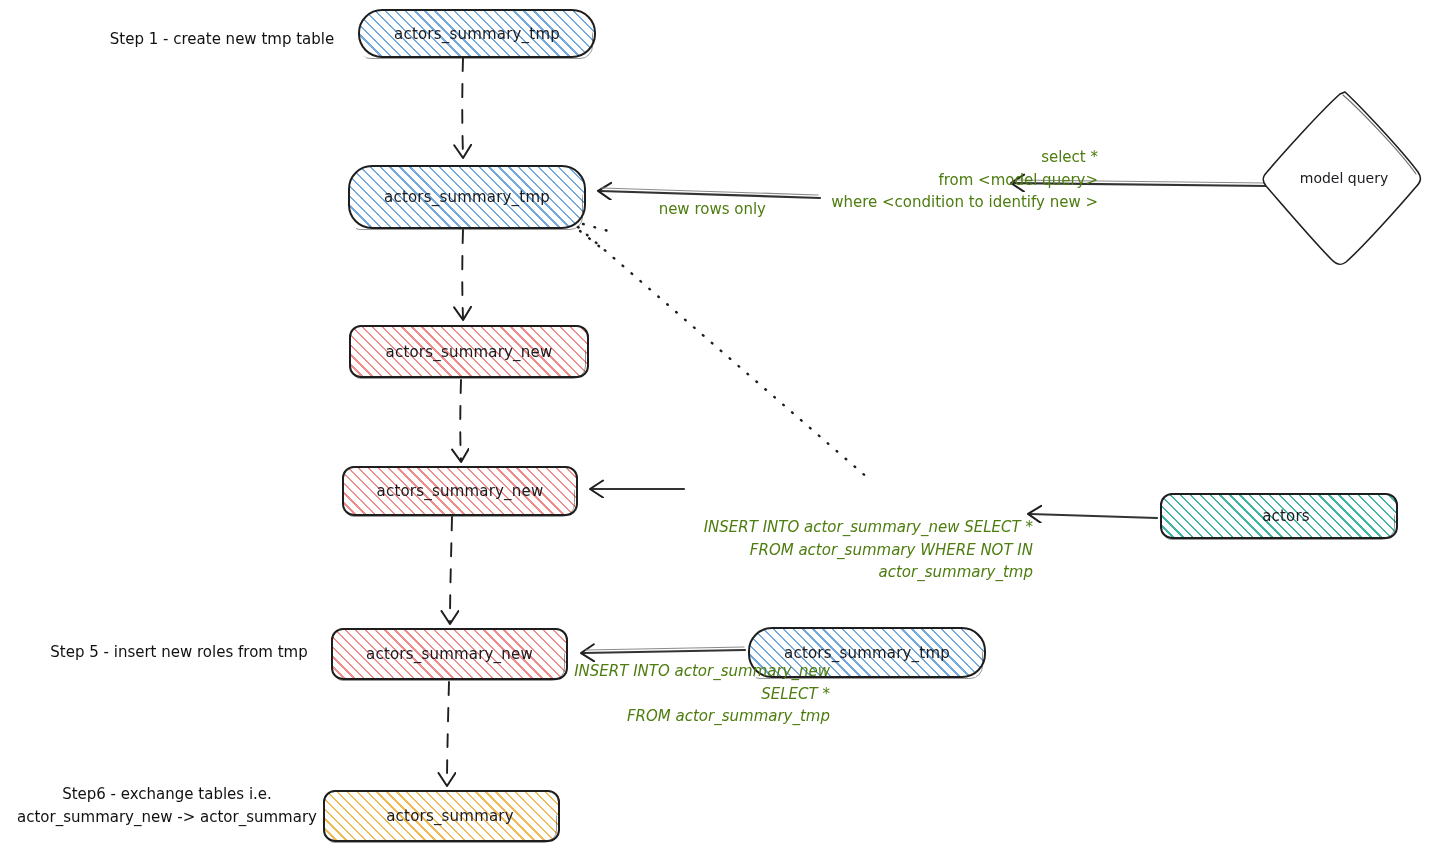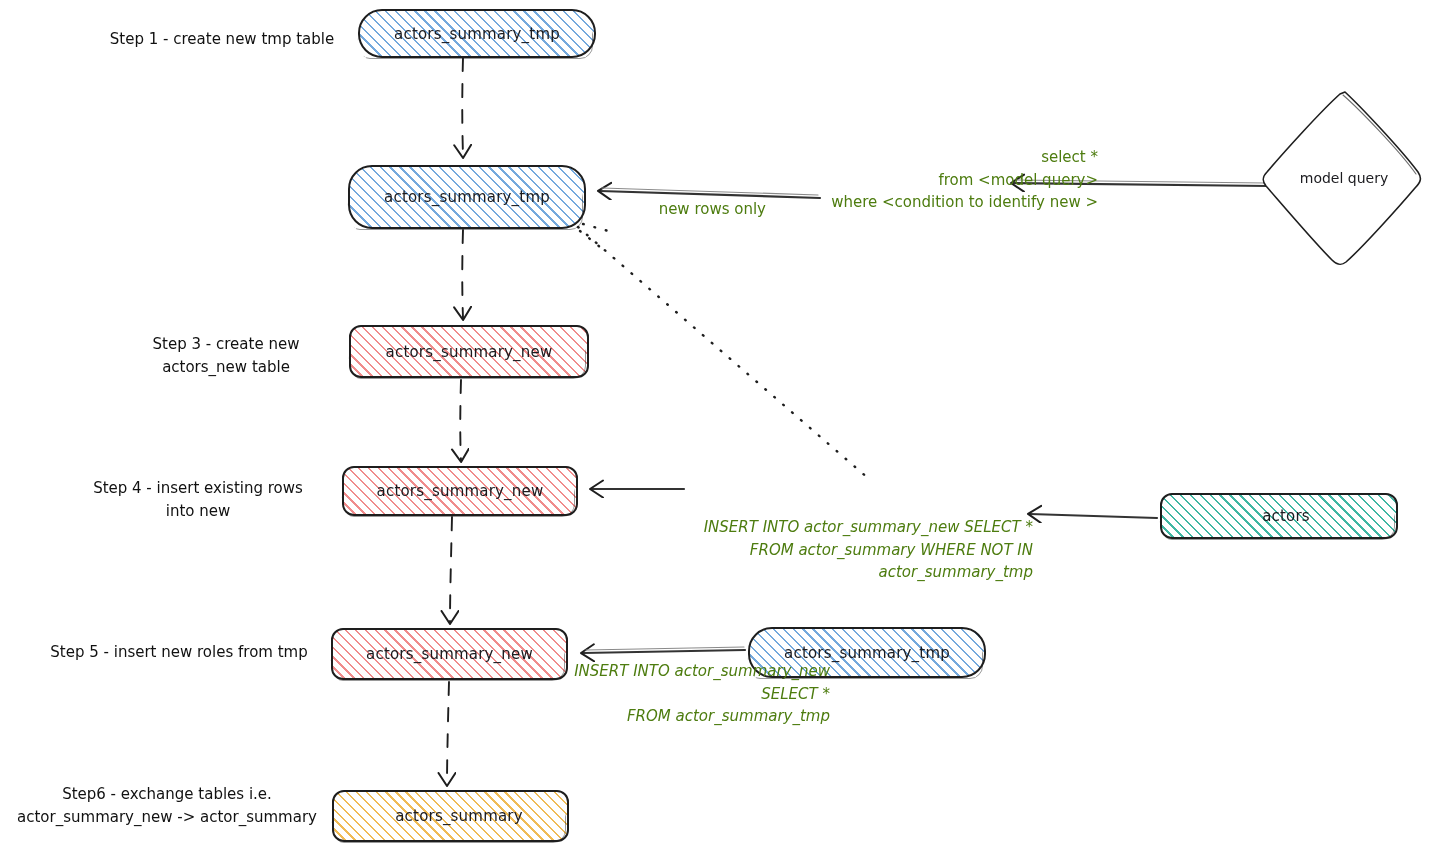--- a/index.html
+++ b/index.html
@@ -125,25 +125,21 @@
                C 1314 242, 1280 202, 1266 186
                C 1262 181, 1262 177, 1267 172
                C 1284 152, 1322 110, 1340 94 Z" fill="#ffffff" stroke="#1e1e1e" stroke-width="1.6" stroke-linejoin="round"></path>
       <path d="M1343 95 C 1358 108, 1399 150, 1416 174" fill="none" stroke="#6f6f6f" stroke-width="1.1" stroke-linecap="round"></path>
     </g>
   </svg>
 
   <div class="steplabel" style="left:92px;top:28px;width:260px;">Step 1 - create new tmp table</div>
 
 
-  <div class="steplabel" style="left:110px;top:333px;width:232px;">Step 3 - create new
-actors_new table</div>
 
-  <div class="steplabel" style="left:62px;top:477px;width:272px;">Step 4 - insert existing rows
-into new</div>
 
   <div class="steplabel" style="left:32px;top:641px;width:294px;">Step 5 - insert new roles from tmp</div>
 
   <div class="steplabel" style="left:8px;top:783px;width:318px;">Step6 - exchange tables i.e.
 actor_summary_new -&gt; actor_summary</div>
 
   <div class="node fill-blue" style="left:358px;top:9px;width:238px;height:49px;">
     <span class="label">actors_summary_tmp</span>
   </div>
 
@@ -156,21 +152,21 @@
   </div>
 
   <div class="node fill-red" style="left:342px;top:466px;width:236px;height:50px;">
     <span class="label">actors_summary_new</span>
   </div>
 
   <div class="node fill-red" style="left:331px;top:628px;width:237px;height:52px;">
     <span class="label">actors_summary_new</span>
   </div>
 
-  <div class="node fill-yellow" style="left:332px;top:790px;width:237px;height:52px;padding-left:17px;">
+  <div class="node fill-yellow" style="left:323px;top:790px;width:237px;height:52px;padding-left:17px;">
     <span class="label">actors_summary</span>
   </div>
 
   <div class="node fill-teal" style="left:1160px;top:493px;width:238px;height:46px;padding-left:14px;">
     <span class="label">actors</span>
   </div>
 
   <div class="node fill-blue" style="left:748px;top:627px;width:238px;height:51px;">
     <span class="label">actors_summary_tmp</span>
   </div>

